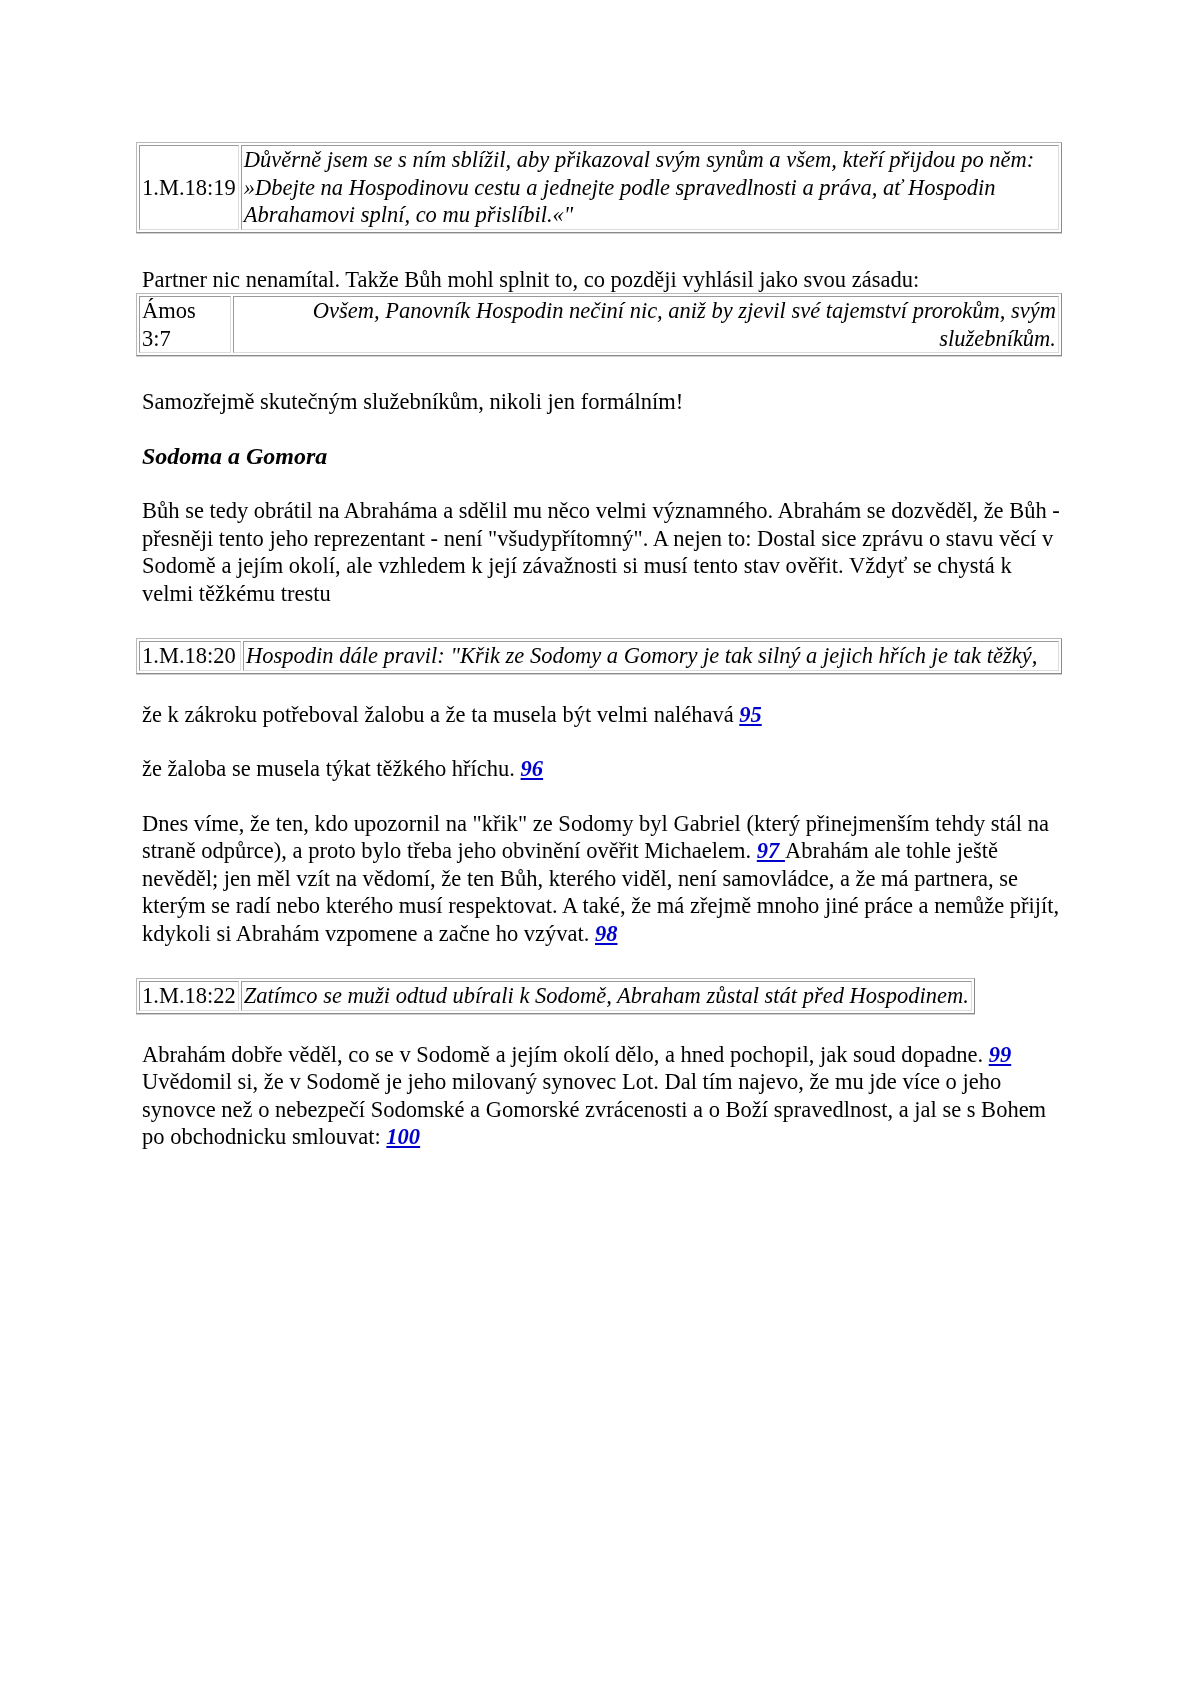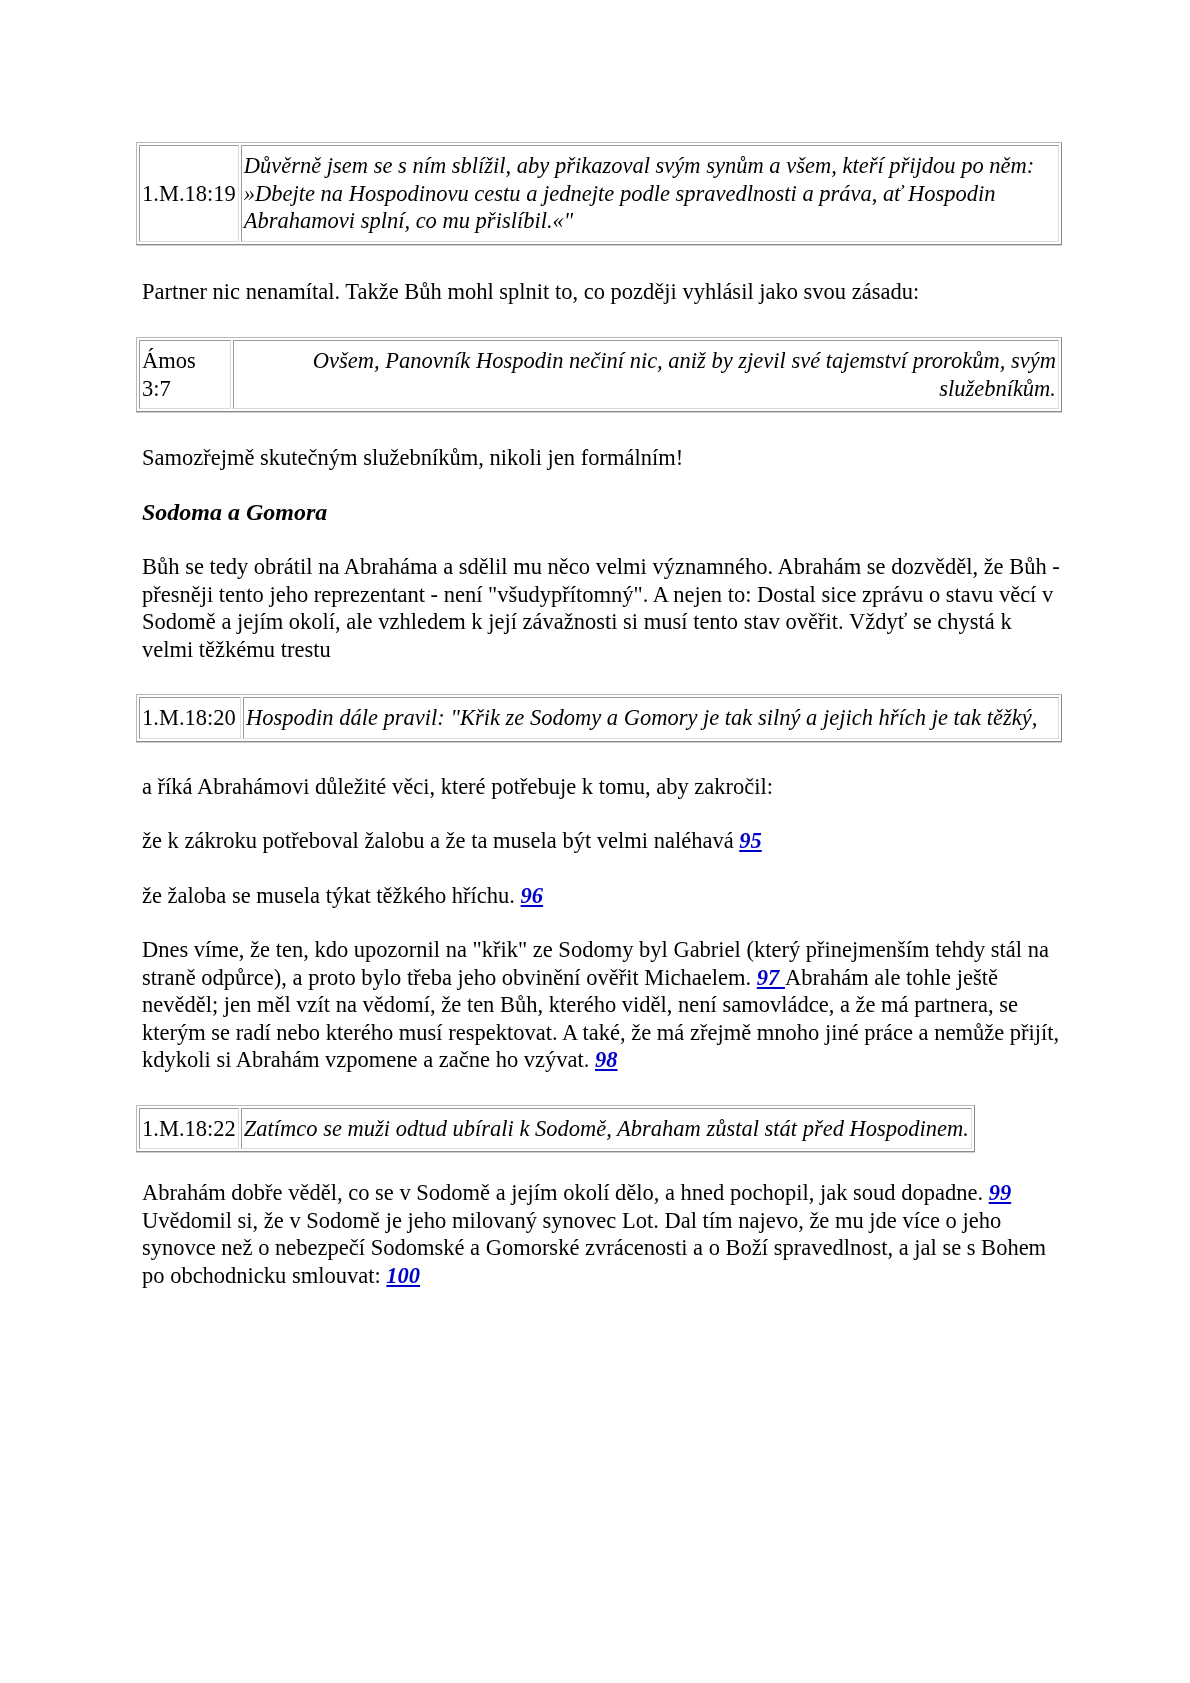--- a/index.html
+++ b/index.html
@@ -11,21 +11,21 @@
   .page { position: absolute; left: 136px; top: 142px; width: 930px; }
   p { margin: 0; padding-left: 6px; }
   table.verse {
     border-collapse: separate; border-spacing: 2px;
     border: 1px solid #b8b8b8; border-right-color: #8a8a8a; border-bottom-color: #8a8a8a;
     box-shadow: 0 1px 0 #cfcfcf;
   }
   table.verse.full { width: 926px; }
   table.verse td {
     border: 1px solid #9a9a9a; border-right-color: #dcdcdc; border-bottom-color: #dcdcdc;
-    padding: 6px 2px; vertical-align: middle;
+    padding: 0 2px; vertical-align: middle;
   }
   td.ref { white-space: nowrap; }
   td.ref.wrap { white-space: normal; width: 86px; vertical-align: top; }
   td.txt { font-style: italic; }
   td.txt.top { vertical-align: top; text-align: right; }
   a.fn { color: #0000cc; font-weight: bold; text-decoration: underline; font-style: italic; }
   h3 { margin: 0; padding-left: 6px; font-size: 24px; font-weight: bold; }
   h3.it { font-style: italic; }
 </style>
 </head>
@@ -37,21 +37,21 @@
     <tbody>
         <tr>
       <td class="ref">1.M.18:19</td>
       <td class="txt">Důvěrně jsem se s ním sblížil, aby přikazoval svým synům a všem, kteří přijdou po něm: »Dbejte na Hospodinovu cestu a jednejte podle spravedlnosti a práva, ať Hospodin Abrahamovi splní, co mu přislíbil.«"</td>
     </tr>
   </tbody>
     </table>
 
   <p style="margin-top:33px">Partner nic nenamítal. Takže Bůh mohl splnit to, co později vyhlásil jako svou zásadu:</p>
 
-  <table class="verse full" style="margin-top:32px">
+  <table class="verse full" style="">
     <tbody>
         <tr>
       <td class="ref wrap">Ámos 3:7</td>
       <td class="txt top">Ovšem, Panovník Hospodin nečiní nic, aniž by zjevil své tajemství prorokům, svým služebníkům.</td>
     </tr>
   </tbody>
     </table>
 
   <p style="margin-top:32px">Samozřejmě skutečným služebníkům, nikoli jen formálním!</p>
 
@@ -61,21 +61,20 @@
 
   <table class="verse full" style="margin-top:31px">
     <tbody>
         <tr>
       <td class="ref">1.M.18:20</td>
       <td class="txt">Hospodin dále pravil: "Křik ze Sodomy a Gomory je tak silný a jejich hřích je tak těžký,</td>
     </tr>
   </tbody>
     </table>
 
-  <p style="margin-top:31px">a říká Abrahámovi důležité věci, které potřebuje k tomu, aby zakročil:</p>
 
   <p style="margin-top:27px">
     <span>že k zákroku potřeboval žalobu a že ta musela být velmi naléhavá </span><a class="fn" href="#">95</a>
   </p>
 
   <p style="margin-top:27px">
     <span>že žaloba se musela týkat těžkého hříchu. </span><a class="fn" href="#">96</a>
   </p>
 
   <p style="margin-top:27px">

